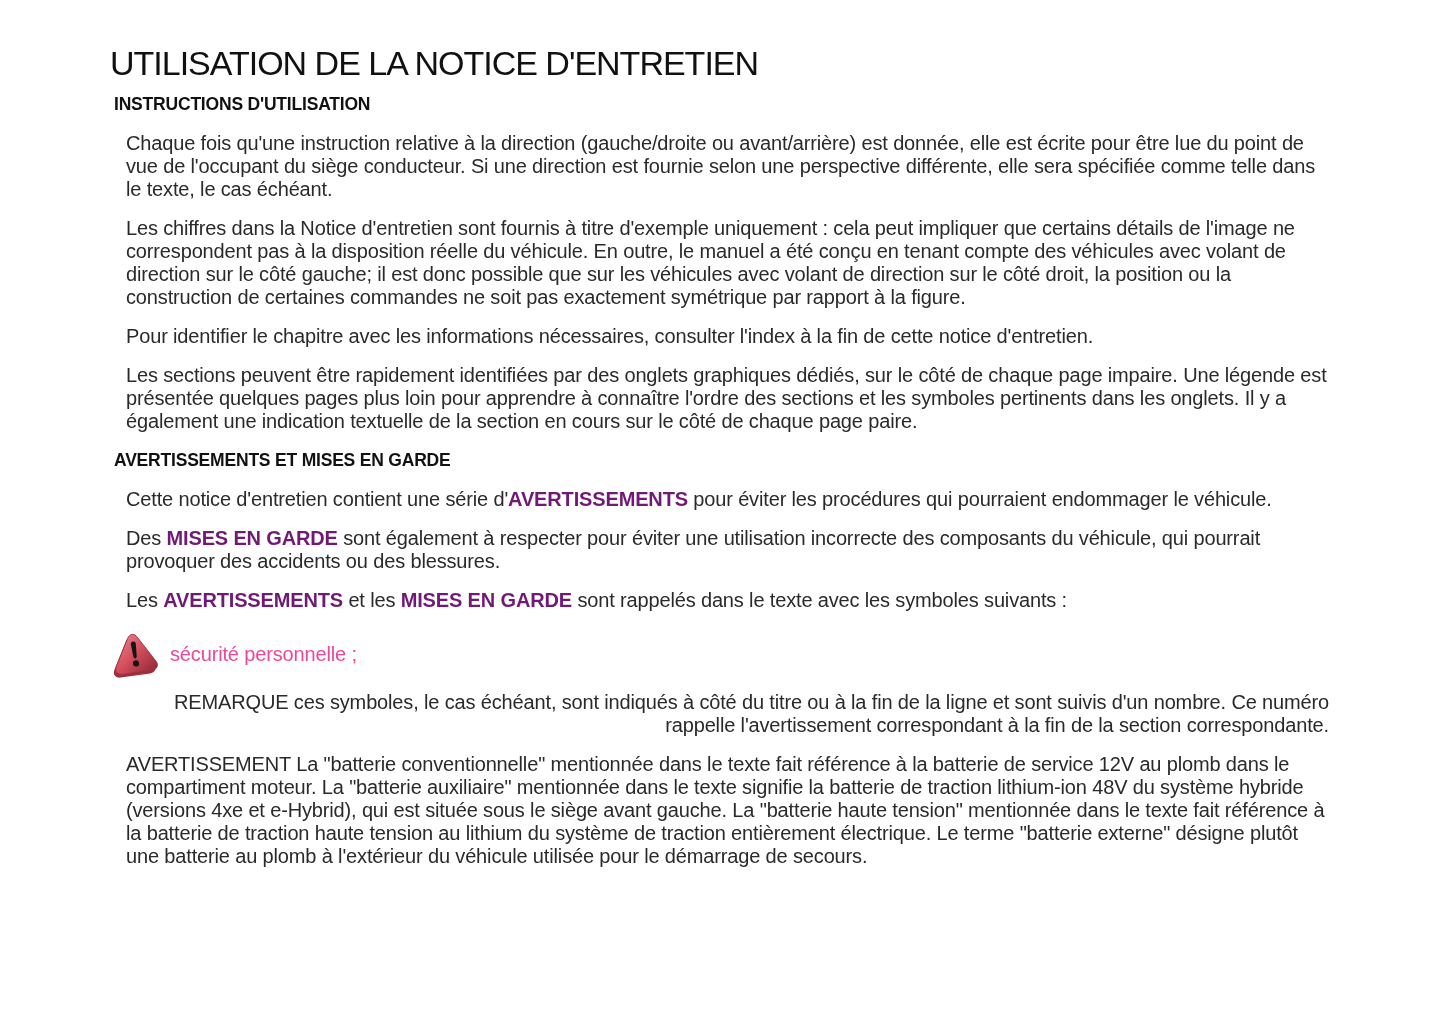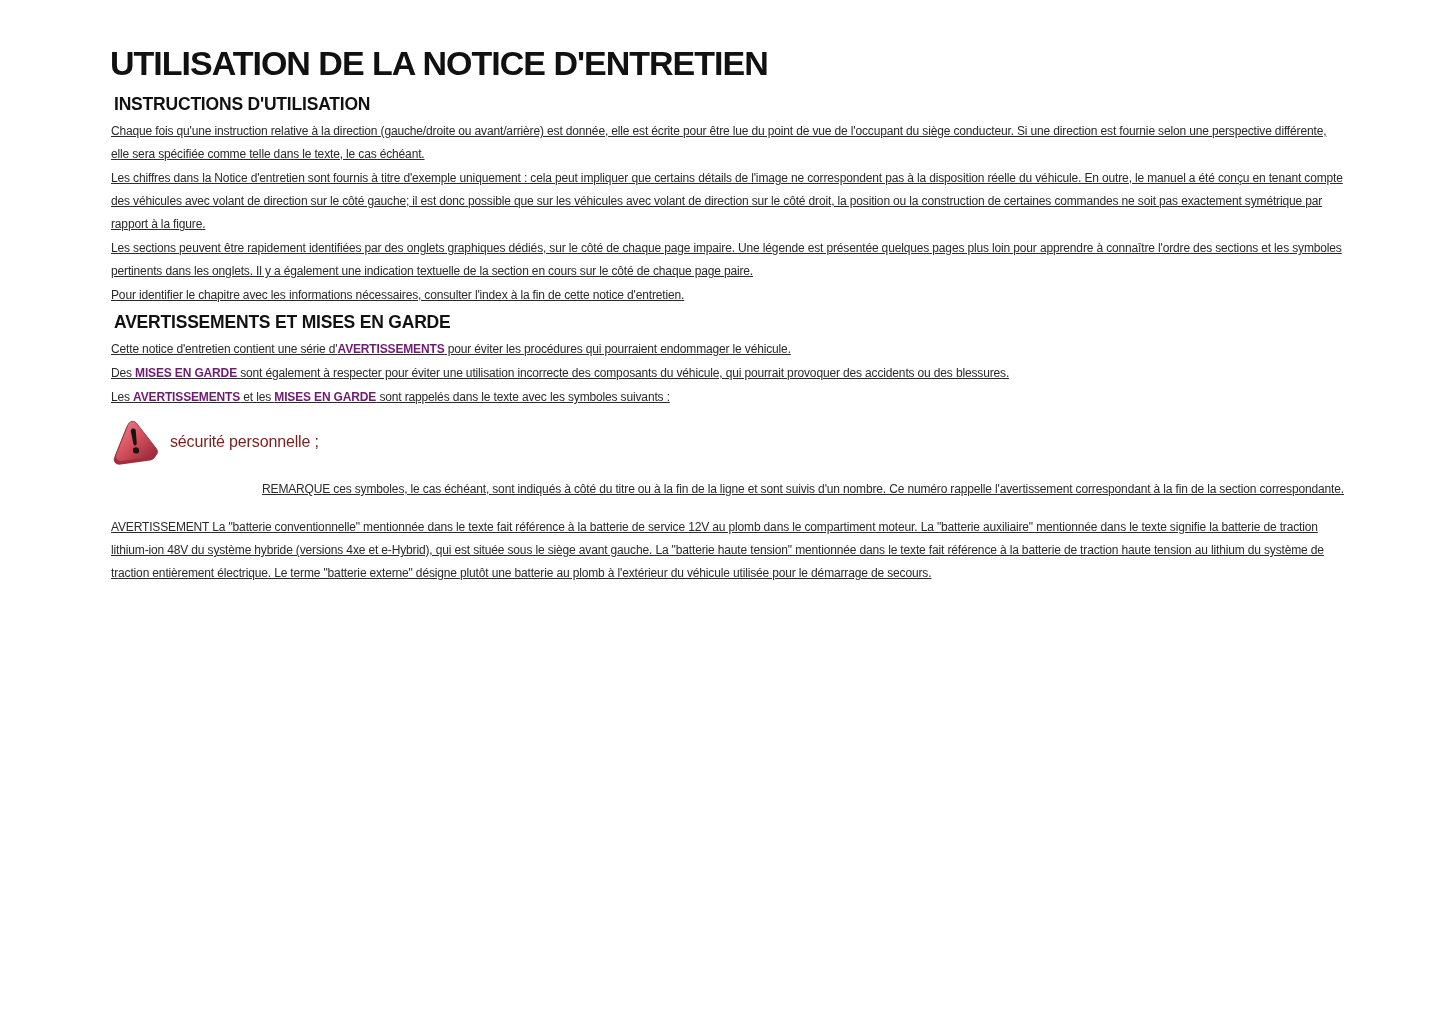--- a/index.html
+++ b/index.html
@@ -13,44 +13,43 @@
     overflow: hidden;
     font-family: "Liberation Sans", "DejaVu Sans", sans-serif;
     color: #222222;
   }
   .page {
     box-sizing: border-box;
     padding: 44px 100px 0 110px;
   }
   .doc-title {
     font-size: 34px;
-    font-weight: 700;
+    font-weight: 400;
     letter-spacing: -1px;
     color: #111111;
     margin: 0 0 10px 0;
     font-stretch: condensed;
   }
   .section-heading {
     font-size: 17.5px;
     font-weight: 700;
     color: #111111;
     letter-spacing: -0.2px;
     margin: 4px;
     line-height: 23px;
     font-stretch: condensed;
   }
   .para {
-    margin: 1px;
-    font-size: 12px;
+    margin: 16px;
+    font-size: 20px;
     line-height: 23px;
     letter-spacing: -0.15px;
     max-width: 1240px;
     color: #2a2a2a;
     font-stretch: condensed;
-    text-decoration: underline;
   }
   .para b {
     color: #701a75;
   }
   .note-para {
     margin-top: 10px;
     text-align: right;
   }
   .battery-para {
     margin-top: 15px;
@@ -63,38 +62,38 @@
     align-items: center;
     height: 53px;
   }
   .symbol-icon {
     width: 50px;
     height: 52px;
     flex: 0 0 50px;
     margin-right: 10px;
   }
   .symbol-label {
-    font-size: 16px;
+    font-size: 20px;
     letter-spacing: -0.15px;
-    color: #7f1d1d;
+    color: #ec4899;
     font-stretch: condensed;
   }
 </style>
 </head>
 <body>
 
 <div class="page">
 
   <h1 class="doc-title">UTILISATION DE LA NOTICE D'ENTRETIEN</h1>
 
   <h2 class="section-heading">INSTRUCTIONS D'UTILISATION</h2>
   <p class="para">Chaque fois qu'une instruction relative à la direction (gauche/droite ou avant/arrière) est donnée, elle est écrite pour être lue du point de vue de l'occupant du siège conducteur. Si une direction est fournie selon une perspective différente, elle sera spécifiée comme telle dans le texte, le cas échéant.</p>
   <p class="para">Les chiffres dans la Notice d'entretien sont fournis à titre d'exemple uniquement : cela peut impliquer que certains détails de l'image ne correspondent pas à la disposition réelle du véhicule. En outre, le manuel a été conçu en tenant compte des véhicules avec volant de direction sur le côté gauche; il est donc possible que sur les véhicules avec volant de direction sur le côté droit, la position ou la construction de certaines commandes ne soit pas exactement symétrique par rapport à la figure.</p>
+  <p class="para">Pour identifier le chapitre avec les informations nécessaires, consulter l'index à la fin de cette notice d'entretien.</p>
   <p class="para">Les sections peuvent être rapidement identifiées par des onglets graphiques dédiés, sur le côté de chaque page impaire. Une légende est présentée quelques pages plus loin pour apprendre à connaître l'ordre des sections et les symboles pertinents dans les onglets. Il y a également une indication textuelle de la section en cours sur le côté de chaque page paire.</p>
-  <p class="para">Pour identifier le chapitre avec les informations nécessaires, consulter l'index à la fin de cette notice d'entretien.</p>
 
   <h2 class="section-heading">AVERTISSEMENTS ET MISES EN GARDE</h2>
   <p class="para"><span>Cette notice d'entretien contient une série d'</span><b>AVERTISSEMENTS</b><span> pour éviter les procédures qui pourraient endommager le véhicule.</span></p>
   <p class="para"><span>Des </span><b>MISES EN GARDE</b><span> sont également à respecter pour éviter une utilisation incorrecte des composants du véhicule, qui pourrait provoquer des accidents ou des blessures.</span></p>
   <p class="para"><span>Les </span><b>AVERTISSEMENTS</b><span> et les </span><b>MISES EN GARDE</b><span> sont rappelés dans le texte avec les symboles suivants :</span></p>
 
   <div class="symbols">
 
     <div class="symbol-row">
       <svg class="symbol-icon" viewBox="0 0 48 50">

